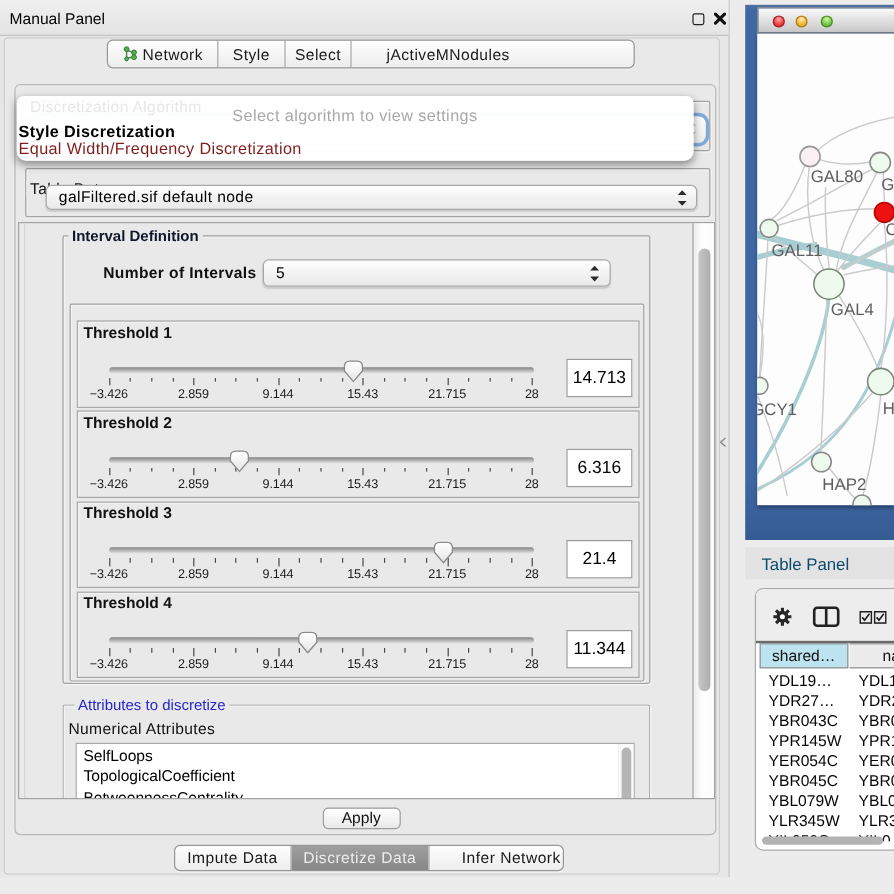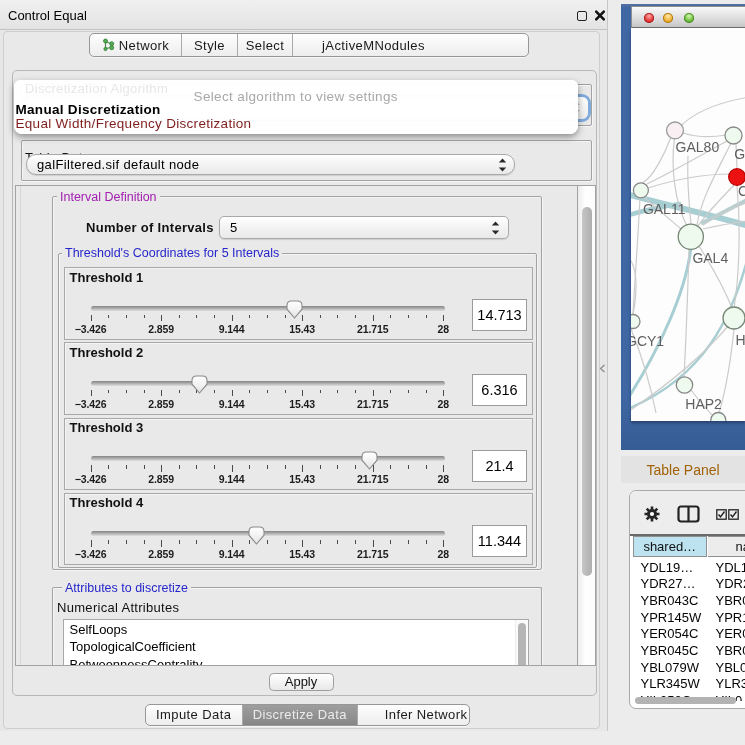--- a/index.html
+++ b/index.html
@@ -21,28 +21,28 @@
 .gtitle{position:absolute;font-size:12.5px;background:#e9e9e9;padding:0 3px;white-space:nowrap;}
 .blk{position:absolute;left:47.5px;width:469px;height:72.5px;
  border:1px solid #a8a8a8;box-shadow:inset 1px 1px 0 rgba(255,255,255,.5);}
 .bt{position:absolute;left:5px;top:1.5px;font-size:13px;font-weight:bold;color:#111;}
 .track{position:absolute;left:26.5px;width:354px;top:37.5px;height:5px;border-radius:2.5px;
  background:linear-gradient(#838383,#b5b5b5 55%,#dfdfdf);}
 .vbox{position:absolute;left:407.5px;top:31px;width:55px;height:32px;background:#fff;
  border:1px solid #9b9b9b;display:flex;align-items:center;justify-content:center;
  font-size:14.5px;color:#000;}
 .tick{position:absolute;width:1px;background:#4a4a4a;}
-.slab{position:absolute;top:54.5px;font-size:10.5px;font-weight:bold;color:#1c1c1c;transform:translateX(-50%);
+.slab{position:absolute;top:54.5px;font-size:10.5px;font-weight:normal;color:#1c1c1c;transform:translateX(-50%);
  letter-spacing:-0.1px;}
 .thumb{position:absolute;top:32px;}
 </style></head><body>
 
 <div class="abs" style="left:0;top:0;width:608px;height:731px;background:#e7e7e7;border-right:1px solid #c6c6c6;">
 <div class="abs" style="left:0;top:0;width:100%;height:30px;background:linear-gradient(#f0f0f0,#e3e3e3);border-bottom:1px solid #c2c2c2;">
-      <div class="abs" style="left:8px;top:8px;font-size:13px;color:#000;">Control Equal</div>
+      <div class="abs" style="left:8px;top:8px;font-size:13px;color:#000;">Manual Panel</div>
       <div class="abs" style="left:577px;top:10.5px;width:9.5px;height:10px;border:1.6px solid #222;border-radius:2px;"></div>
       <svg class="abs" style="left:594.5px;top:10px;" width="10" height="11" viewBox="0 0 10 11">
         <path d="M1.2 1.7 L8.8 9.3 M8.8 1.7 L1.2 9.3" stroke="#111" stroke-width="2.6" stroke-linecap="round"></path>
       </svg>
     </div>
 <div class="abs" style="left:2.5px;top:31px;width:597px;height:698px;background:#e9e9e9;border:1px solid #cecece;border-radius:4px;"></div>
 <div class="seg" style="left:89px;top:33px;width:440px;height:24px;">
       <div style="width:92px;"><svg width="13" height="14" viewBox="0 0 13 14" style="margin-right:4px;">
           <path d="M3.5 3.5 L3.5 10.5 M3.5 4 L9 5.5 M3.5 10.5 L9 9.5" stroke="#4a8a4a" stroke-width="1.2" fill="none"></path>
           <circle cx="3.5" cy="3" r="2" fill="#55b055" stroke="#2e7a2e" stroke-width="0.8"></circle>
@@ -56,41 +56,40 @@
     </div>
 <div class="abs" style="left:12px;top:70px;width:585px;height:626px;background:#e9e9e9;border:1px solid #b8b8b8;border-radius:5px;"></div>
 <div class="grp" style="left:21px;top:84px;width:571px;height:42px;"></div>
 <div class="abs" style="left:26px;top:96.5px;width:562px;height:22px;border-radius:6px;background:linear-gradient(#fdfdfd,#ececec);box-shadow:0 0 0 3px rgba(100,155,215,.8);"></div>
 <svg class="abs" style="left:570px;top:99px;" width="12" height="17" viewBox="0 0 12 17">
       <path d="M2 6 L6 1.5 L10 6 Z" fill="#bfbfbf"></path>
       <path d="M2 11 L6 15.5 L10 11 Z" fill="#bfbfbf"></path>
     </svg>
 <div class="grp" style="left:21px;top:140px;width:571px;height:40.5px;"></div>
 <div class="gtitle" style="left:22px;top:150px;color:#111;font-size:13px;font-weight:500;letter-spacing:.3px;">Table Data</div>
-<div class="combo" style="left:26px;top:153.5px;width:489px;height:21px;border-radius:10px;">
+<div class="combo" style="left:38px;top:153.5px;width:543px;height:21px;">
       <span class="ct">galFiltered.sif default node</span>
       <svg class="abs" style="right:6px;top:2.5px;" width="11" height="16" viewBox="0 0 11 16">
         <path d="M1.8 5.5 L5.5 1.5 L9.2 5.5 Z" fill="#2a2a2a"></path>
         <path d="M1.8 10.5 L5.5 14.5 L9.2 10.5 Z" fill="#2a2a2a"></path>
       </svg>
     </div>
 <div class="abs" style="left:15px;top:185px;width:581px;height:481px;border:1px solid #a2a2a2;background:#e9e9e9;overflow:hidden;">
 <div class="abs" style="left:3.5px;top:0;width:1px;height:100%;background:#d6d6d6;"></div>
 <div class="grp" style="left:36px;top:10px;width:490px;height:374px;"></div>
-<div class="gtitle" style="left:41px;top:3.5px;color:#a21caf;">Interval Definition</div>
+<div class="gtitle" style="left:41px;top:3.5px;color:#0f172a;font-weight:bold;">Interval Definition</div>
 <div class="abs" style="left:70px;top:33.5px;font-size:13px;font-weight:bold;color:#111;letter-spacing:.3px;">Number of Intervals</div>
 <div class="combo" style="left:203px;top:29.5px;width:290px;height:23px;">
         <span class="ct">5</span>
         <svg class="abs" style="right:7px;top:3.5px;" width="11" height="16" viewBox="0 0 11 16">
           <path d="M1.8 5.5 L5.5 1.5 L9.2 5.5 Z" fill="#2a2a2a"></path>
           <path d="M1.8 10.5 L5.5 14.5 L9.2 10.5 Z" fill="#2a2a2a"></path>
         </svg>
       </div>
 <div class="grp" style="left:42px;top:66.5px;width:479px;height:315.5px;"></div>
-<div class="gtitle" style="left:46px;top:60px;color:#2626cc;">Threshold's Coordinates for 5 Intervals</div>
 <div class="blk" style="top:81.0px;">
 <div class="bt">Threshold 1</div>
 <div class="track"></div>
 <div class="tick" style="left:26.20px;top:46.5px;height:6.5px;"></div>
 <div class="tick" style="left:43.83px;top:46.5px;height:3.5px;"></div>
 <div class="tick" style="left:61.45px;top:46.5px;height:3.5px;"></div>
 <div class="tick" style="left:79.07px;top:46.5px;height:3.5px;"></div>
 <div class="tick" style="left:96.70px;top:46.5px;height:6.5px;"></div>
 <div class="tick" style="left:114.32px;top:46.5px;height:3.5px;"></div>
 <div class="tick" style="left:131.95px;top:46.5px;height:3.5px;"></div>
@@ -332,21 +331,21 @@
  <text x="11.9" y="185.5">GAL11</text>
  <text x="61.4" y="234.5">GAL4</text>
  <text x="-5" y="317.5">GCY1</text>
  <text x="104.6" y="317">H</text>
  <text x="54.3" y="380.5">HAP2</text>
 </g>
 </svg>
 </div>
 </div>
 <div class="abs" style="left:620.5px;top:456px;width:124.5px;height:26.5px;background:#e3e3e3;">
-    <div class="abs" style="left:26px;top:6px;font-size:14px;color:#a16207;">Table Panel</div>
+    <div class="abs" style="left:14px;top:6px;font-size:14px;color:#0c4a6e;">Table Panel</div>
   </div>
 <div class="abs" style="left:629px;top:489.5px;width:130px;height:219px;background:#fff;border:1px solid #a9a9a9;border-radius:7px;overflow:hidden;">
 <div class="abs" style="left:0;top:0;width:100%;height:43.0px;background:#ededed;"></div>
 <div class="abs" style="left:0;top:43.0px;width:100%;height:2px;background:#6a6a6a;"></div>
 <svg class="abs" style="left:14px;top:15.0px;" width="16" height="16" viewBox="0 0 16 16">
       <g fill="#262626">
         <circle cx="8" cy="8" r="5"></circle>
         <g stroke="#262626" stroke-width="2.6">
           <path d="M8 0.5 L8 15.5 M0.5 8 L15.5 8 M2.7 2.7 L13.3 13.3 M13.3 2.7 L2.7 13.3"></path>
         </g>
@@ -385,14 +384,14 @@
 <div class="abs" style="left:10.5px;top:118.4px;">YLR345W</div>
 <div class="abs" style="left:85.5px;top:118.4px;">YLR3</div>
 <div class="abs" style="left:10.5px;top:135.1px;">YIL052C</div>
 <div class="abs" style="left:85.5px;top:135.1px;">YIL0</div>
 </div>
 <div class="abs" style="left:5px;top:206.5px;width:101px;height:6.5px;border-radius:3.5px;background:#b3b3b3;"></div>
 </div>
 <div class="abs" style="left:14px;top:80px;width:563.5px;height:54px;background:rgba(255,255,255,0.97);border-radius:6px 6px 8px 8px;box-shadow:0 3px 7px rgba(0,0,0,0.4);z-index:50;">
     <div class="abs" style="left:11px;top:0.5px;font-size:13px;font-weight:500;color:#e7e7e7;letter-spacing:.3px;">Discretization Algorithm</div>
     <div class="abs" style="left:0;top:8.5px;width:100%;text-align:center;font-size:13.5px;color:#a8a8a8;letter-spacing:.35px;">Select algorithm to view settings</div>
-    <div class="abs" style="left:1.5px;top:21.5px;font-size:13.5px;font-weight:bold;color:#000;letter-spacing:.3px;">Manual Discretization</div>
+    <div class="abs" style="left:1.5px;top:21.5px;font-size:13.5px;font-weight:bold;color:#000;letter-spacing:.3px;">Style Discretization</div>
     <div class="abs" style="left:1.5px;top:36px;font-size:13.5px;color:#7f1d1d;letter-spacing:.3px;">Equal Width/Frequency Discretization</div>
   </div>
 </body></html>

